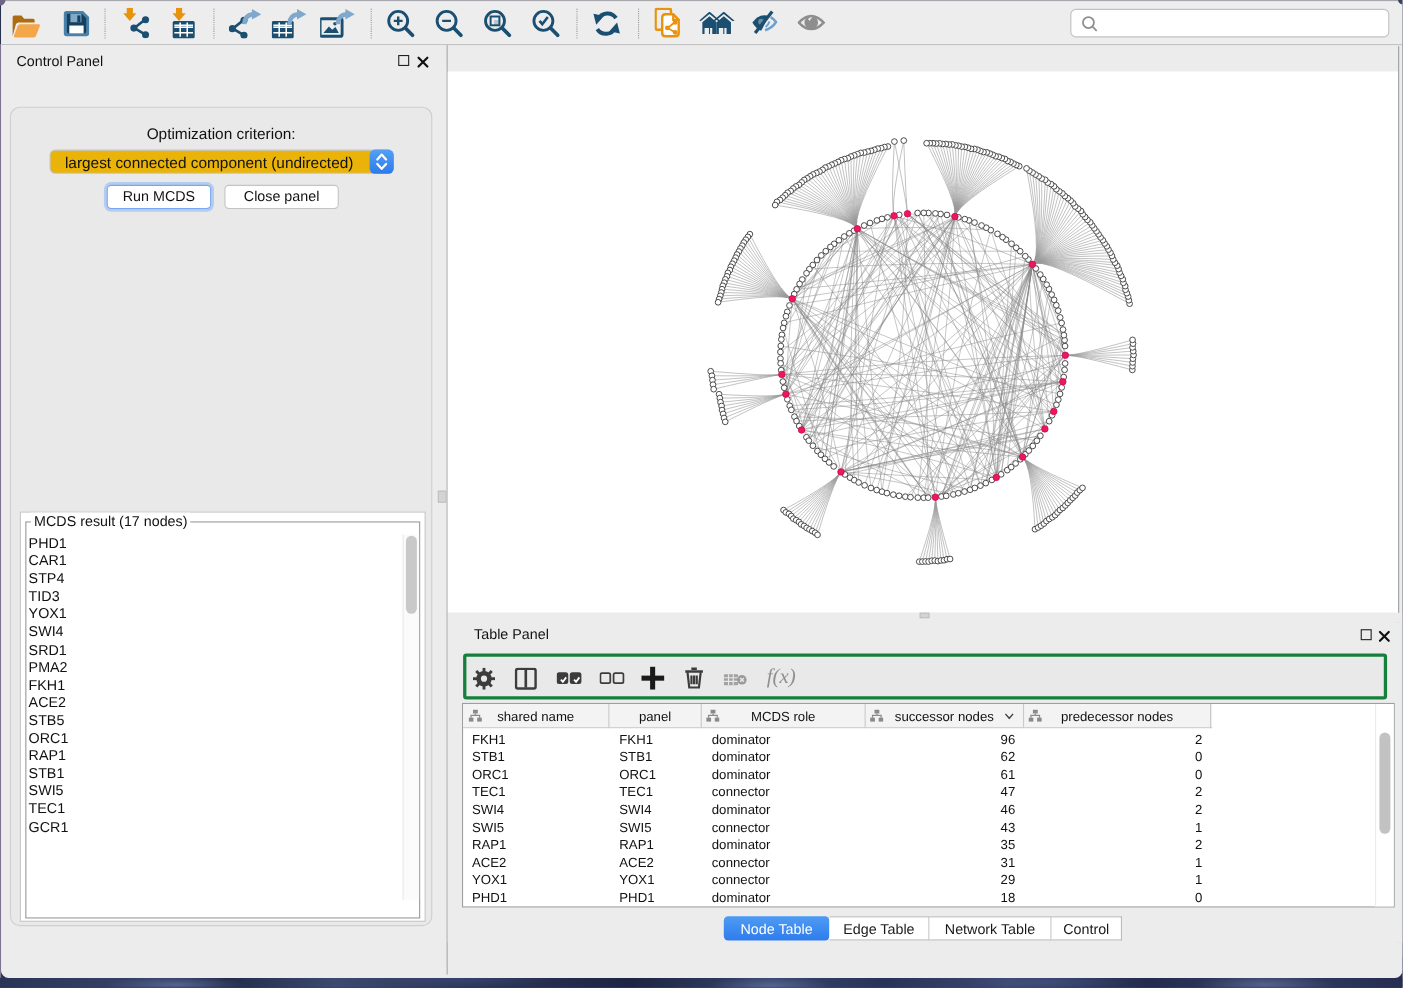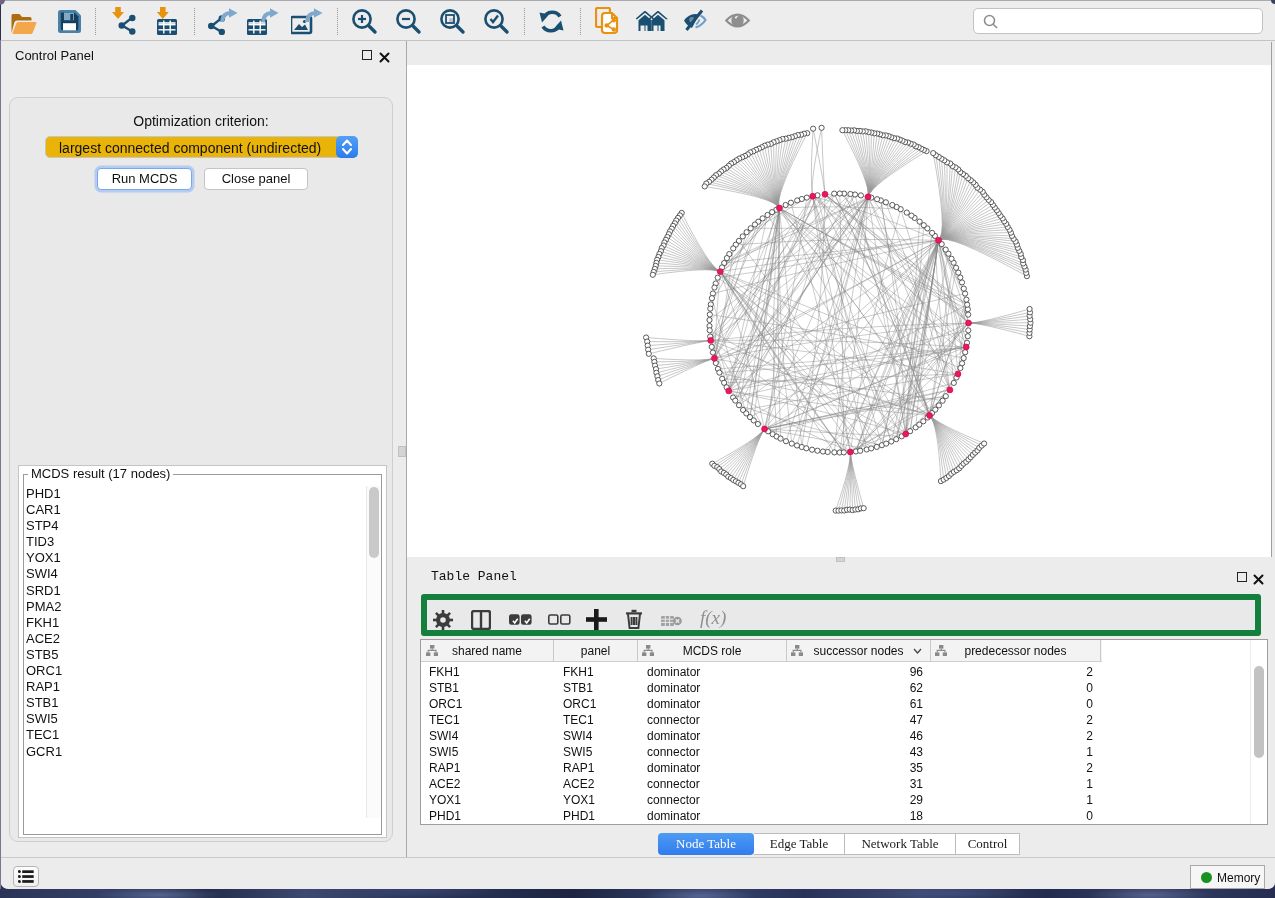--- a/index.html
+++ b/index.html
@@ -41,32 +41,32 @@
 
 #net-title { position:absolute; left:406px; top:42px; width:864px; height:22px; background:linear-gradient(#f0f0f0,#d8d8d8); border-bottom:1px solid #ababab; }
 .tl { position:absolute; top:5px; width:12px; height:12px; border-radius:50%; }
 #net-title .cap { position:absolute; top:4px; left:402px; width:200px; text-align:center; font-size:13px; color:#2c2c2c; }
 #canvas { position:absolute; left:406px; top:65px; width:864px; height:492px; background:#fff; }
 #net-right { position:absolute; left:1270px; top:42px; width:4px; height:815px; background:#ececec; border-left:1px solid #9f9f9f; }
 
 #hgap { position:absolute; left:406px; top:557px; width:868px; height:9px; background:#ececec; }
 #hhandle { position:absolute; left:835px; top:557px; width:9px; height:5px; background:#d4d4d4; border:1px solid #c0c0c0; }
 #tp { position:absolute; left:406px; top:566px; width:868px; height:291px; background:#ececec; }
-#tp-title { position:absolute; left:24px; top:3px; font-size:13px; color:#111;font-family:Liberation Mono, monospace; }
-#tp-toolbar { position:absolute; left:14px; top:28px; width:840px; height:42px; background:#e9e9e9; border:6px solid #15803d; border-radius:3px; }
+#tp-title { position:absolute; left:24px; top:3px; font-size:13px; color:#111; }
+#tp-toolbar { position:absolute; left:14px; top:28px; width:840px; height:42px; background:#e9e9e9; border:3px solid #15803d; border-radius:3px; }
 #tbl { position:absolute; left:13px; top:73px; width:848px; height:186px; background:#fff; border:1px solid #9e9e9e; }
 #thead { position:absolute; left:0; top:0; width:681px; height:22px; background:#f3f3f3; border-bottom:1px solid #cfcfcf; }
 .th { position:absolute; top:0; height:22px; border-right:1px solid #c9c9c9; font-size:12px; color:#111; }
 .th .lbl { position:absolute; top:4px; width:100%; text-align:center; }
 .trow { position:absolute; font-size:12px; color:#111; height:16px; }
 .tc { position:absolute; top:1px; }
 .num { text-align:right; }
 #tbl-scroll { position:absolute; right:0; top:0; width:17px; height:184px; background:#fff; border-left:1px solid #ececec; }
 #tbl-thumb { position:absolute; left:3px; top:26px; width:10px; height:92px; background:#c2c2c2; border-radius:5px; }
-#bot-tabs { position:absolute; left:251px; top:267px; height:22px; display:flex;font-family:Liberation Serif, serif; }
+#bot-tabs { position:absolute; left:251px; top:267px; height:22px; display:flex; }
 .btab { height:22px; background:#fff; border:1px solid #bcbcbc; border-left:none; font-size:13px; color:#1a1a1a; display:flex; align-items:center; justify-content:center; }
 .btab.sel { background:linear-gradient(#4e9bf4,#2f7ced); color:#fff; border:none; border-radius:4px; }
 
 #status { position:absolute; left:0; top:857px; width:1274px; height:31px; background:#ececec; border-top:1px solid #c9c9c9; }
 #listbtn { position:absolute; left:12px; top:8px; width:26px; height:21px; background:linear-gradient(#fdfdfd,#f0f0f0); border:1px solid #b5b5b5; border-radius:4px; }
 #membtn { position:absolute; left:1189px; top:7px; width:75px; height:24px; background:#f6f6f6; border:1px solid #a9a9a9; font-size:12px; color:#111; }
 #membtn .dot { position:absolute; left:10px; top:6px; width:11px; height:11px; border-radius:50%; background:#17941f; }
 #membtn .t { position:absolute; left:26px; top:5px; }
 
 #wall { position:absolute; left:0; top:889px; width:1275px; height:9px;
@@ -1264,34 +1264,16 @@
         </div>
   </div>
   <div id="bot-tabs">
     <div class="btab sel" style="width:96px">Node Table</div>
     <div class="btab" style="width:91px">Edge Table</div>
     <div class="btab" style="width:111px">Network Table</div>
     <div class="btab" style="width:64px">Control</div>
   </div>
 </div>
 
-<div id="status">
-  <div id="listbtn">
-        <svg width="16" height="13" viewBox="0 0 16 13" style="position:absolute;left:4px;top:3px">
-          <g fill="#1a1a1a">
-            <circle cx="1.4" cy="1.6" r="1.5"></circle>
-            <circle cx="1.4" cy="6.5" r="1.5"></circle>
-            <circle cx="1.4" cy="11.4" r="1.5"></circle>
-            <rect x="4.2" y="0.3" width="11.5" height="2.7"></rect>
-            <rect x="4.2" y="5.2" width="11.5" height="2.7"></rect>
-            <rect x="4.2" y="10.1" width="11.5" height="2.7"></rect>
-          </g>
-        </svg>
-      </div>
-  <div id="membtn">
-        <span class="dot"></span>
-        <span class="t">Memory</span>
-      </div>
-</div>
 
 </div>
 <div id="corner-tl"></div>
 <div id="corner-tr"></div>
 
 </body></html>

